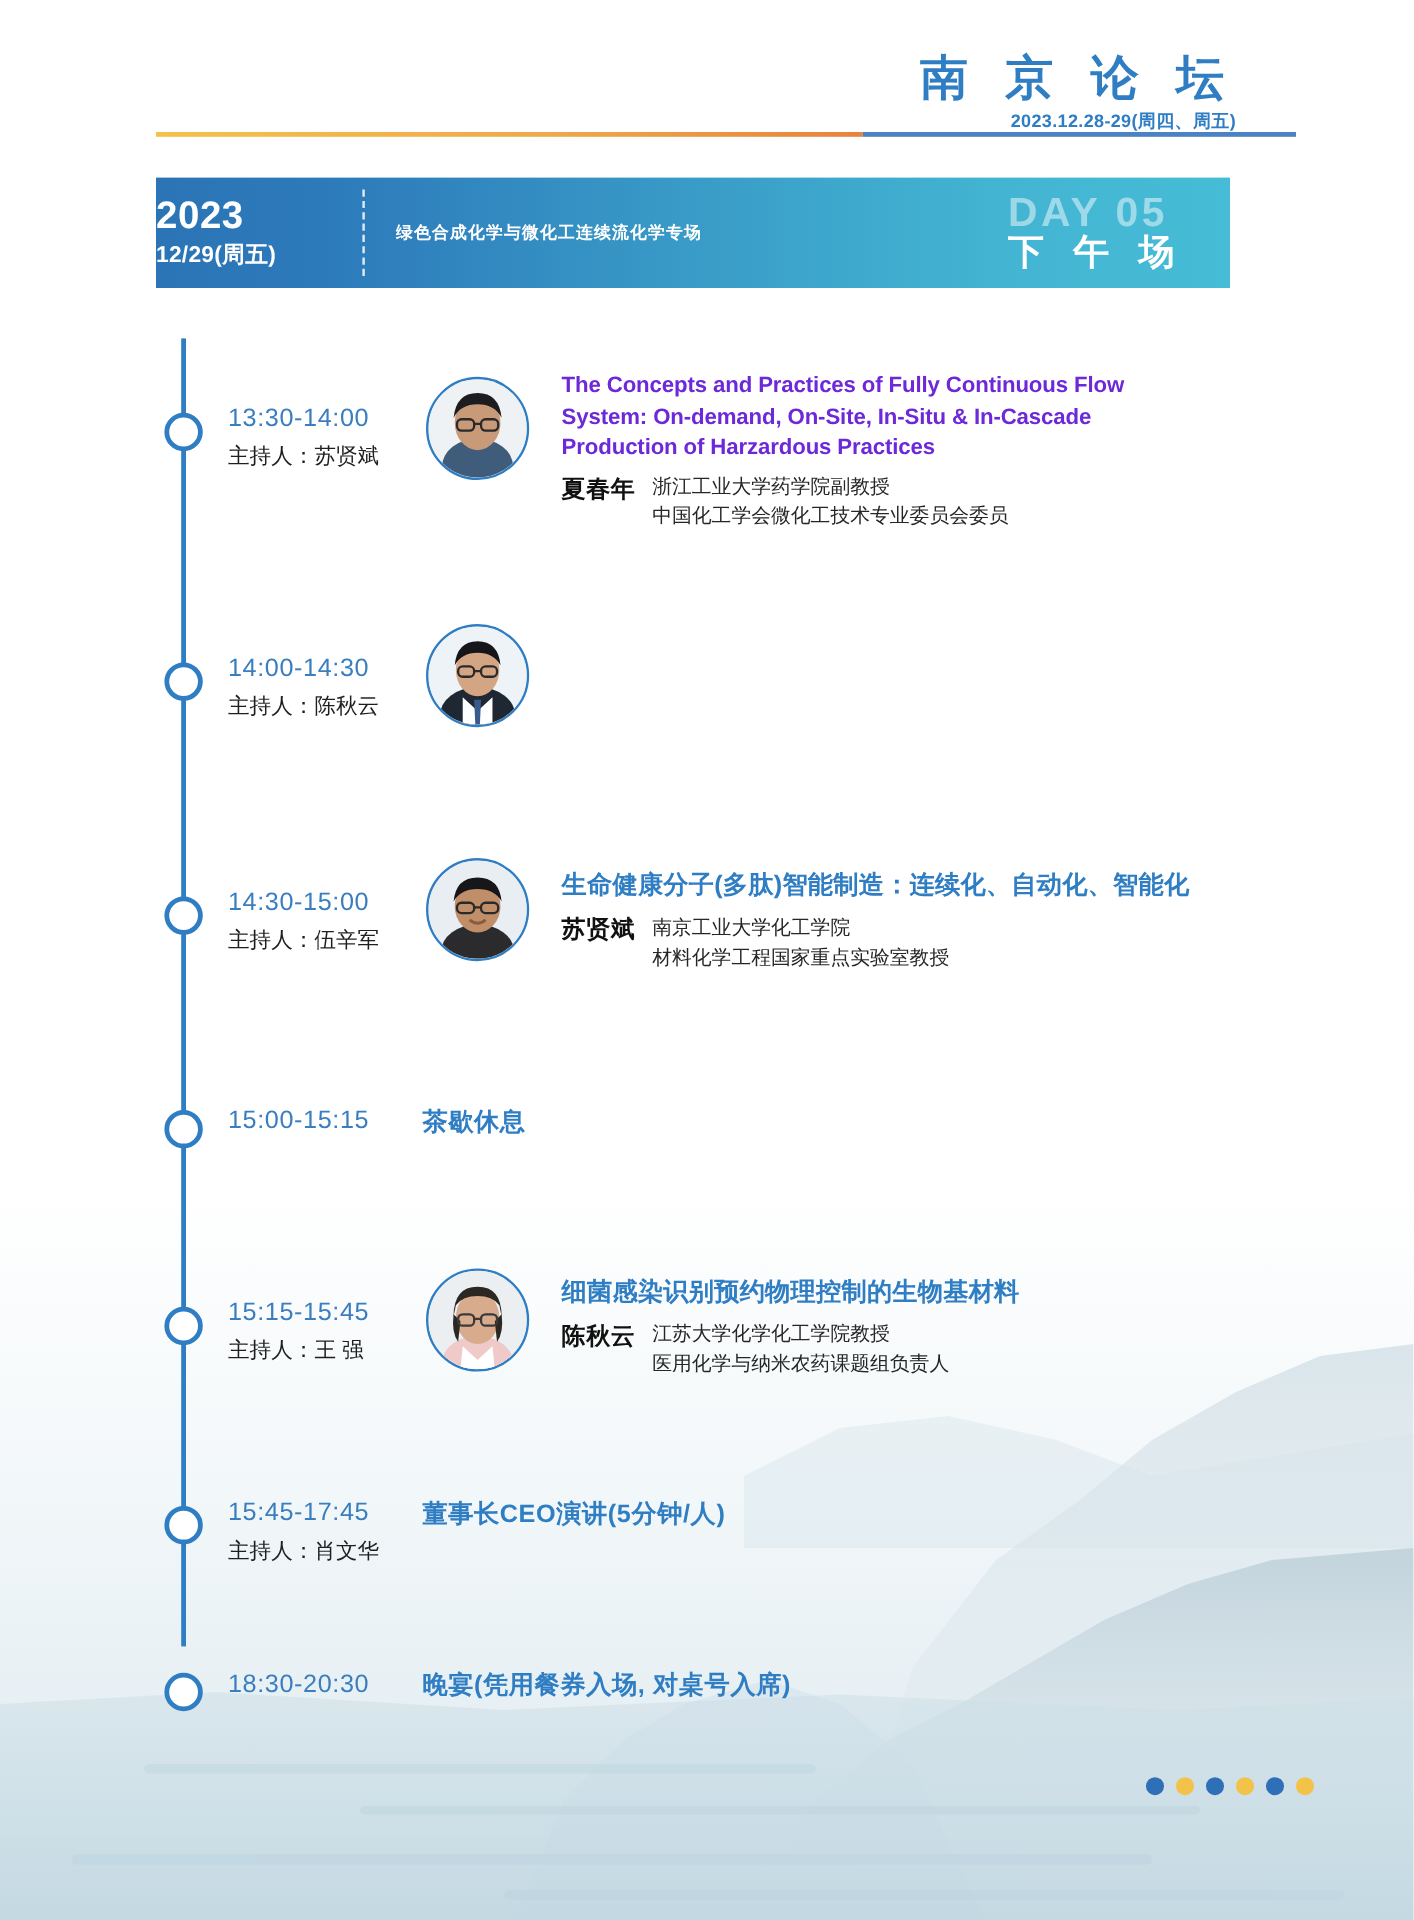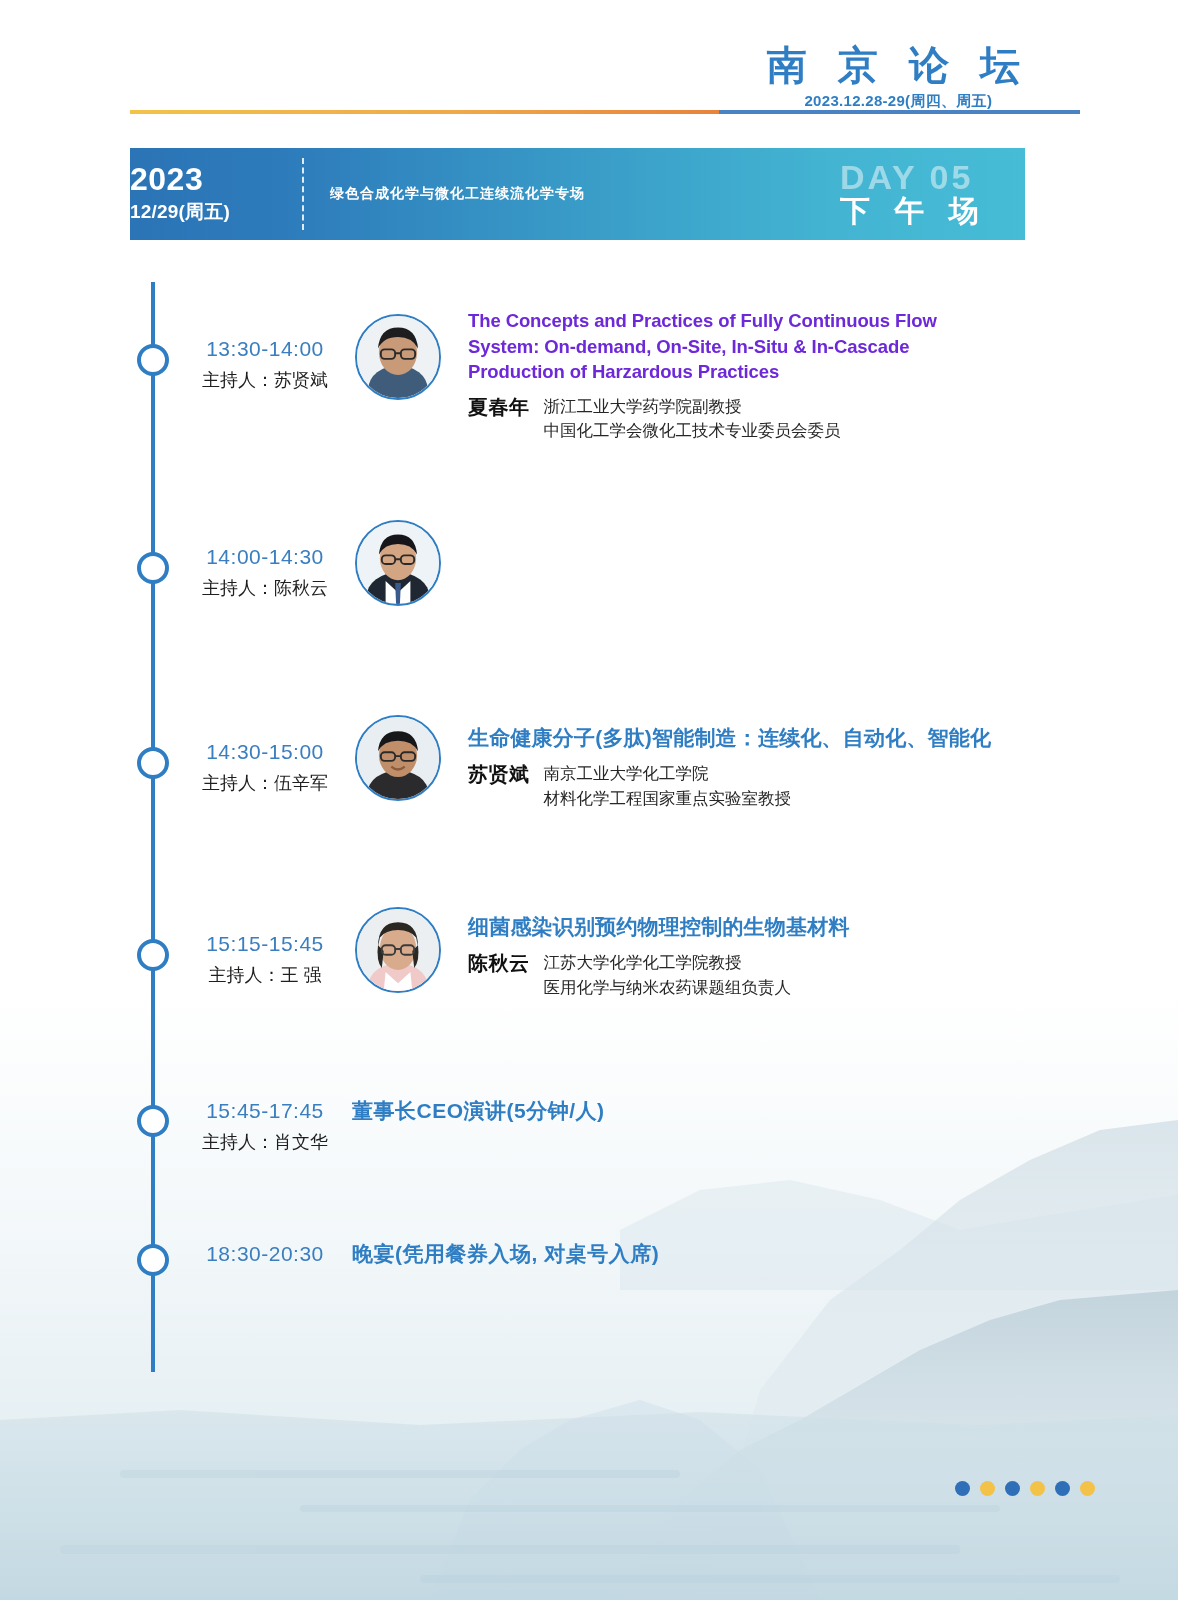--- a/index.html
+++ b/index.html
@@ -13,21 +13,21 @@
 
   
   #bg-art { position:absolute; inset:0; z-index:0; pointer-events:none; }
 
   
   #page { position:relative; z-index:2; width:1178px; height:1600px; }
 
   
   #masthead {
     position:absolute; right:148px; top:44px;
-    text-align:center;
+    text-align:right;
   }
   #brand-title {
     font-size:40px; font-weight:700; color:#2f7ec4;
     letter-spacing:10px; line-height:1.05;
   }
   #brand-dates {
     font-size:15px; font-weight:700; color:#2f7ec4;
     letter-spacing:0.3px; margin-top:6px;
   }
 
@@ -70,21 +70,21 @@
   }
 
   .row { position:relative; display:flex; align-items:flex-start; }
   .node {
     position:absolute; left:137px; width:32px; height:32px;
     border:4px solid #2f7ec4; border-radius:50%; background:#ffffff;
     z-index:3;
   }
 
   .time-col {
-    position:absolute; left:190px; width:150px; text-align:center;
+    position:absolute; left:190px; width:150px; text-align:left;
   }
   .time-val { font-size:21px; color:#3a7ec0; letter-spacing:0.5px; white-space:nowrap; }
   .host-val { font-size:18px; color:#1f1f1f; margin-top:7px; white-space:nowrap; }
 
   .avatar {
     position:absolute; left:355px; width:86px; height:86px; border-radius:50%;
     border:2.5px solid #2f7ec4; overflow:hidden; background:#e8eef4;
   }
   .avatar svg { display:block; width:100%; height:100%; }
 
@@ -267,20 +267,27 @@
         <div class="speaker-block">
           <div class="speaker-name">苏贤斌</div>
           <div class="speaker-affil">
             <div>南京工业大学化工学院</div>
             <div>材料化学工程国家重点实验室教授</div>
           </div>
         </div>
       </div>
     </div>
 
+    <div class="row" style="height:150px;">
+      <div class="node" style="top:48px;"></div>
+      <div class="time-col" style="top:45px;">
+        <div class="time-val">15:00-15:15</div>
+      </div>
+      <div class="plain-label" style="top:44px;">茶歇休息</div>
+    </div>
 
     <div class="row" style="height:190px;">
       <div class="node" style="top:62px;"></div>
       <div class="time-col" style="top:55px;">
         <div class="time-val">15:15-15:45</div>
         <div class="host-val">主持人：王 强</div>
       </div>
       <div class="avatar" style="top:30px;">
         <svg viewBox="0 0 86 86">
           <rect width="86" height="86" fill="#eceff2"></rect>

